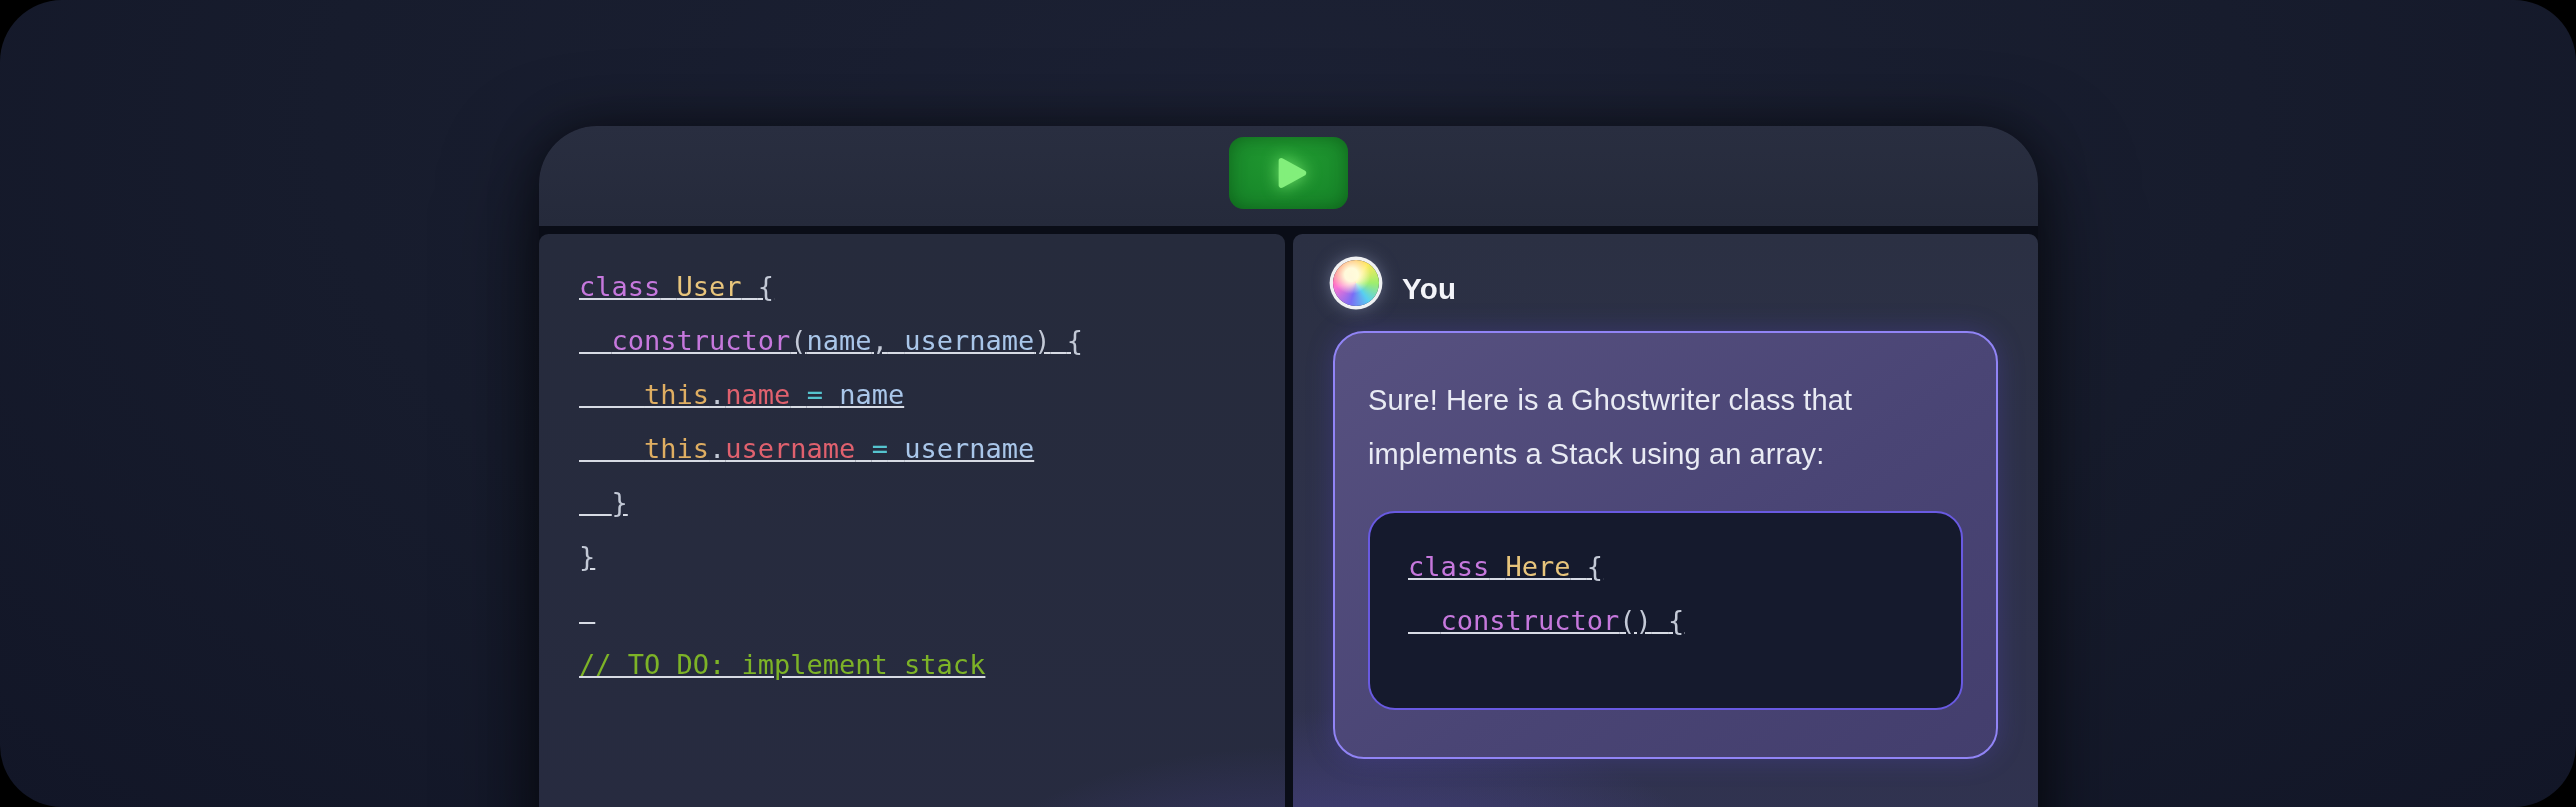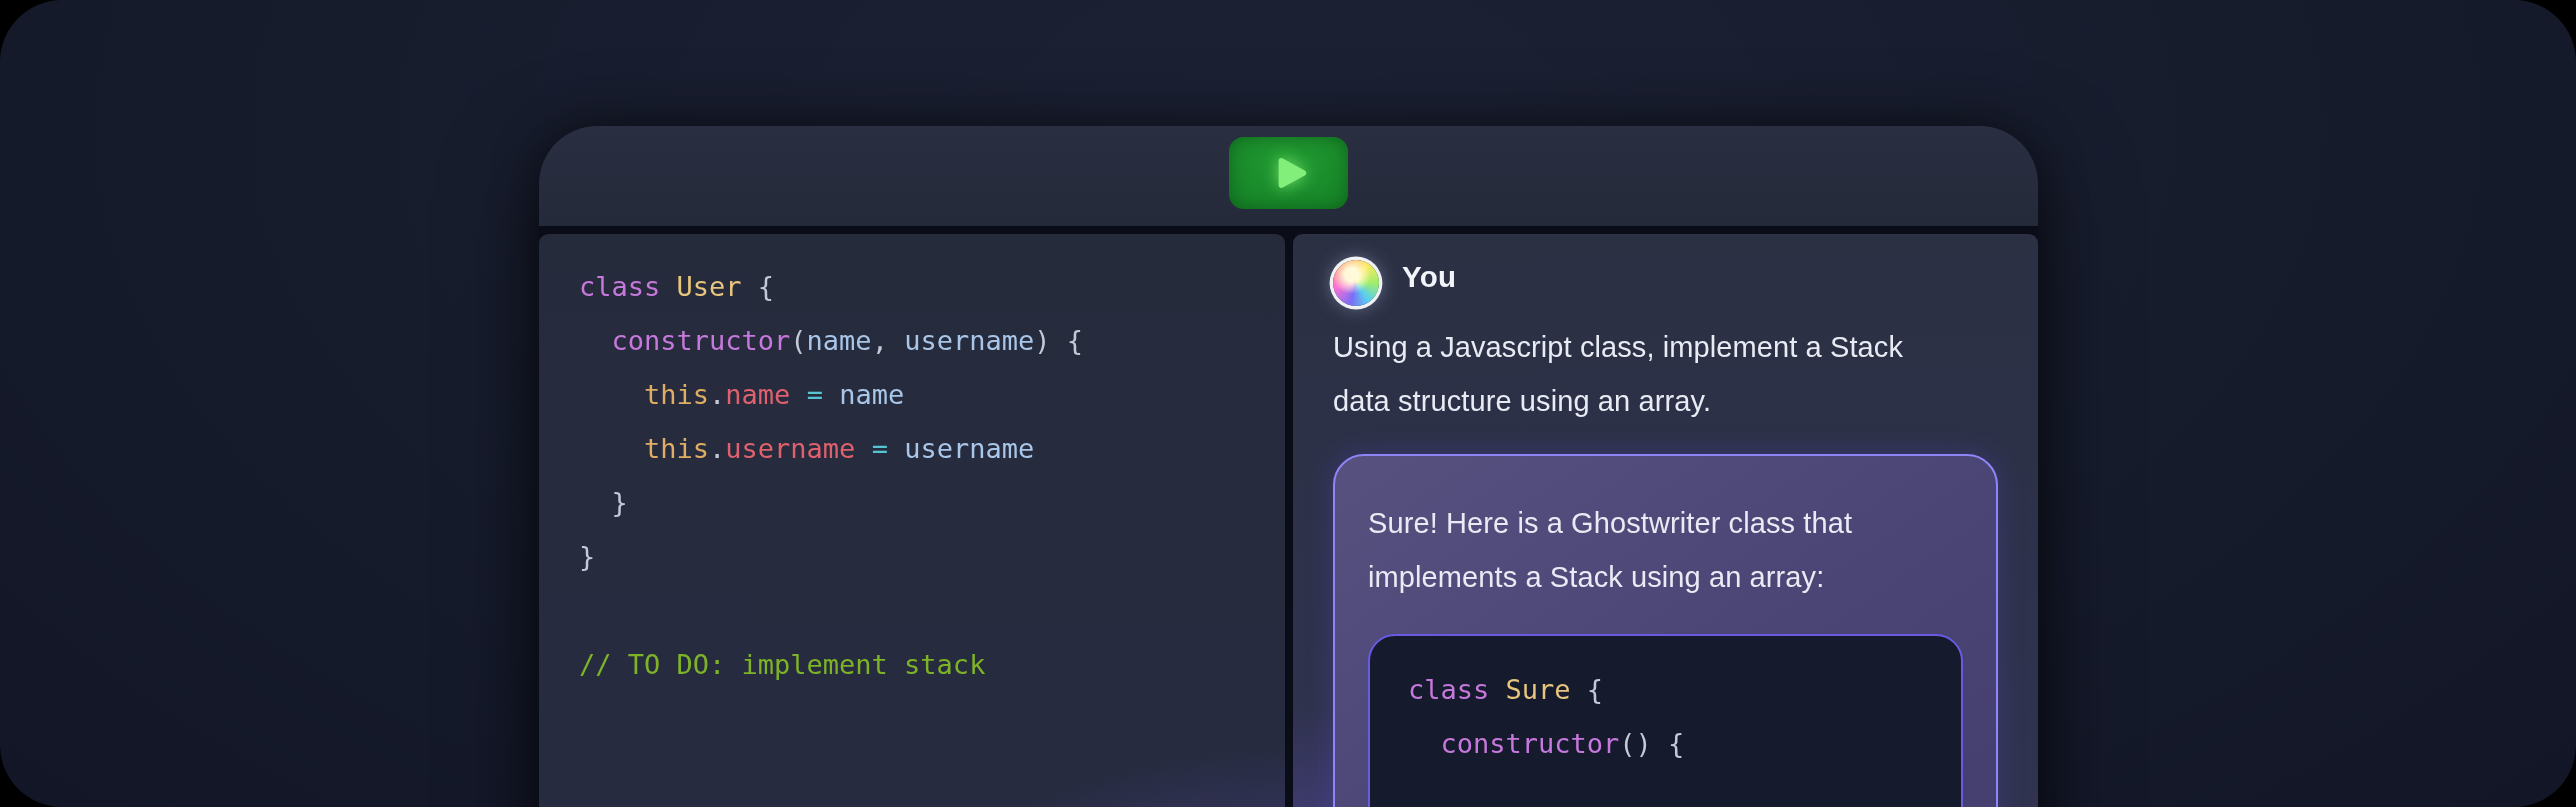--- a/index.html
+++ b/index.html
@@ -47,31 +47,31 @@
     background:
       radial-gradient(637px 362px at 102% 118%, rgba(118,97,240,.40), rgba(118,97,240,0) 64%),
       linear-gradient(180deg, #262b3c 0%, #272b40 100%);
     padding:26px 0 0 40px;
   }
   .code {
     font-family:"DejaVu Sans Mono", monospace;
     font-size:27px; line-height:54px;
     white-space:pre; color:#d7dbe4;
   }
-  .code .cl { min-height:54px; }
+  .code .cl { min-height:54px;text-decoration:underline; }
 
   
   .panel.chat {
     flex:1;
     background:
       radial-gradient(704px 402px at 6% 115%, rgba(118,97,240,.45), rgba(118,97,240,0) 62%),
       linear-gradient(180deg, #2b3043 0%, #313351 100%);
     padding:25.5px 40px 0 40px;
   }
-  .msg-head { display:flex; align-items:flex-start; }
+  .msg-head { display:flex; align-items:flex-end; }
   .who { font-size:29.5px; font-weight:700; color:#f3f4f9; margin-left:23px; letter-spacing:0.2px; }
 
   .orb {
     width:46px; height:46px; border-radius:50%; flex:none;
     background:
       radial-gradient(circle at 40% 32%, rgba(255,255,225,.95) 0 16%, rgba(255,255,255,0) 46%),
       conic-gradient(from -40deg, #ff8a5c, #ffe95c 70deg, #9fee6d 130deg, #58cff0 185deg, #7a6df5 235deg, #ff72d2 300deg, #ff8a5c 360deg);
     box-shadow: 0 0 0 3.4px rgba(255,255,255,.92), 0 0 19px rgba(205,215,255,.5);
   }
 
@@ -125,29 +125,27 @@
       <div class="panel editor">
         <div class="code"><div class="cl"><span class="tok-kw">class</span><span> </span><span class="tok-cls">User</span><span> </span><span class="tok-punct">{</span></div><div class="cl"><span>  </span><span class="tok-kw">constructor</span><span class="tok-punct">(</span><span class="tok-param">name</span><span class="tok-punct">,</span><span> </span><span class="tok-param">username</span><span class="tok-punct">)</span><span> </span><span class="tok-punct">{</span></div><div class="cl"><span>    </span><span class="tok-this">this</span><span class="tok-punct">.</span><span class="tok-prop">name</span><span> </span><span class="tok-op">=</span><span> </span><span class="tok-var">name</span></div><div class="cl"><span>    </span><span class="tok-this">this</span><span class="tok-punct">.</span><span class="tok-prop">username</span><span> </span><span class="tok-op">=</span><span> </span><span class="tok-var">username</span></div><div class="cl"><span>  </span><span class="tok-punct">}</span></div><div class="cl"><span class="tok-punct">}</span></div><div class="cl">&nbsp;</div><div class="cl"><span class="tok-comment">// TO DO: implement stack</span></div></div>
       </div>
 
       <div class="panel chat">
 
         <div class="msg-head">
           <span class="orb"></span>
           <span class="who">You</span>
         </div>
-        <div class="msg-text">Using a Javascript class, implement a Stack
-data structure using an array.</div>
 
         <div class="gw-card">
           <div class="msg-text">Sure! Here is a Ghostwriter class that
 implements a Stack using an array:</div>
 
           <div class="code-block">
-            <div class="code"><div class="cl"><span class="tok-kw">class</span><span> </span><span class="tok-cls">Sure</span><span> </span><span class="tok-punct">{</span></div><div class="cl"><span>  </span><span class="tok-kw">constructor</span><span class="tok-punct">()</span><span> </span><span class="tok-punct">{</span></div></div>
+            <div class="code"><div class="cl"><span class="tok-kw">class</span><span> </span><span class="tok-cls">Here</span><span> </span><span class="tok-punct">{</span></div><div class="cl"><span>  </span><span class="tok-kw">constructor</span><span class="tok-punct">()</span><span> </span><span class="tok-punct">{</span></div></div>
           </div>
         </div>
 
       </div>
     </div>
   </div>
 </div>
 
 
 </body></html>

